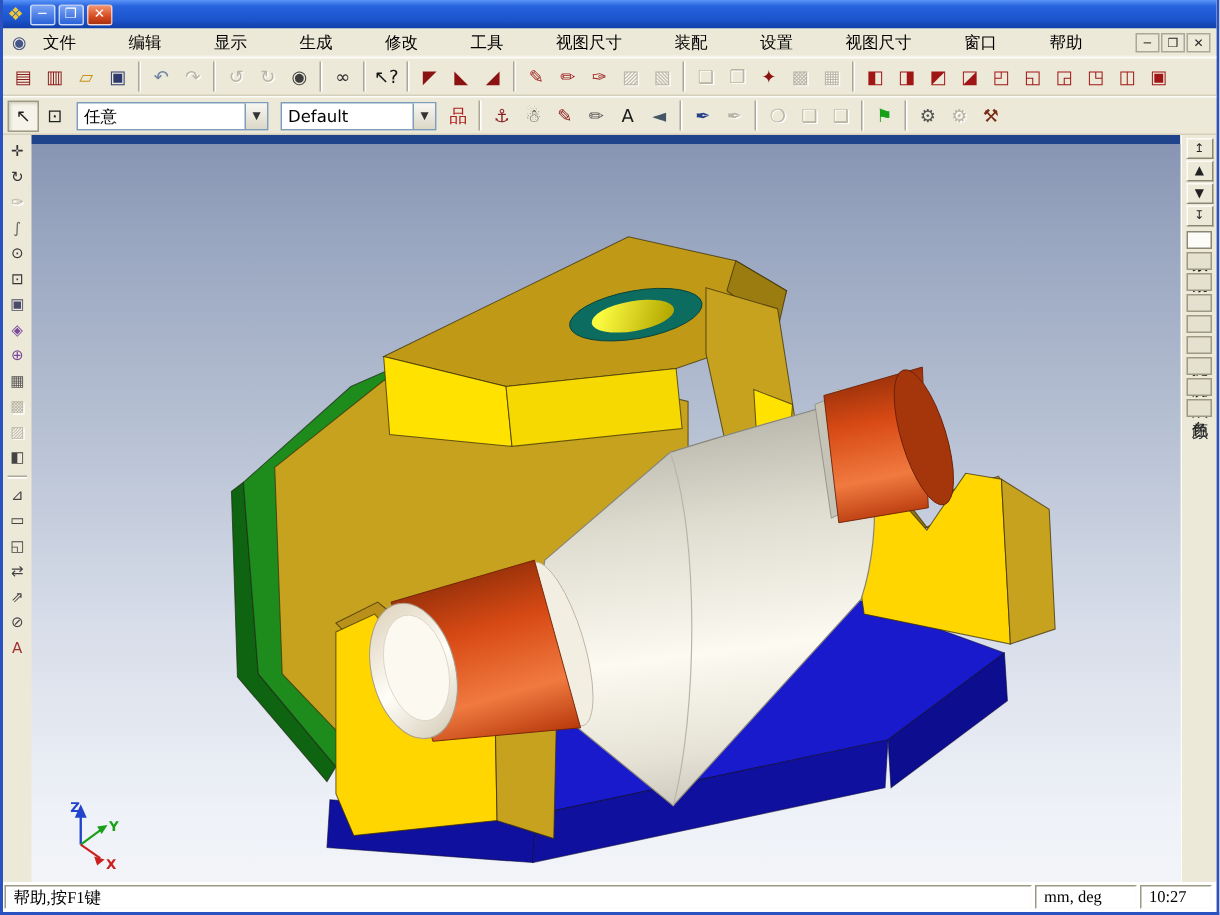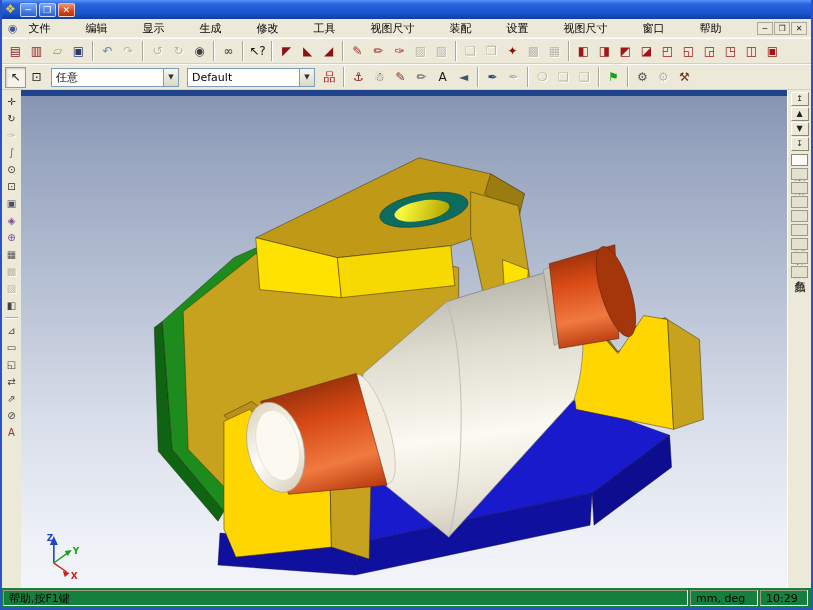--- a/index.html
+++ b/index.html
@@ -42,21 +42,21 @@
   background:linear-gradient(180deg,#8795b3 0%,#98a5bf 12%,#b6c0d3 38%,#d7dde9 65%,#eef1f7 90%,#f2f4f9 100%);}
 .viewport svg{position:absolute;inset:0;width:100%;height:100%;}
 .rightpanel{width:24px;flex:none;background:#ece9d8;display:flex;flex-direction:column;align-items:center;border-left:1px solid #fdfcf8;}
 .rp-btns{display:flex;flex-direction:column;gap:1px;padding:2px 0 3px 0;}
 .rp-btn{width:18px;height:14px;border:1px solid;border-color:#fdfcf8 #8a8774 #8a8774 #fdfcf8;background:#ece9d8;
   font-size:8px;line-height:12px;text-align:center;color:#222;}
 .rp-tabs{display:flex;flex-direction:column;gap:2px;}
 .vtab{writing-mode:vertical-rl;text-orientation:upright;font-size:11px;line-height:1;padding:5px 2px;
   border:1px solid #9d9a84;background:#e4e1d0;color:#222;}
 .vtab.active{background:#fdfcf8;font-weight:bold;border-color:#8a8774;}
-.statusbar{height:20px;flex:none;display:flex;gap:2px;align-items:stretch;background:#15803d;padding:2px 3px 2px 1px;}
+.statusbar{height:20px;flex:none;display:flex;gap:2px;align-items:stretch;background:#ffffff;padding:2px 3px 2px 1px;font-family:Liberation Serif, serif;}
 .sp{border:1px solid;border-color:#9d9a84 #fdfcf8 #fdfcf8 #9d9a84;padding:0 5px;display:flex;align-items:center;white-space:nowrap;overflow:hidden;}
 .sp-help{flex:1;}
 .sp-size{min-width:150px;}
 .sp-units{min-width:68px;}
 .sp-time{min-width:48px;}
 </style>
 </head>
 <body>
 
 <div class="window">
@@ -209,21 +209,21 @@
       <div class="tbtn pressed">
         <span style="color: rgb(34, 34, 34);">↖</span>
       </div>
       <div class="tbtn">
         <span style="color: rgb(34, 34, 34);">⊡</span>
       </div>
       <div class="combo" style="width: 128px;">
         <span class="combo-text">任意</span>
         <span class="combo-btn">▼</span>
       </div>
-      <div class="combo" style="width: 128px;">
+      <div class="combo" style="width: 104px;">
         <span class="combo-text">Default</span>
         <span class="combo-btn">▼</span>
       </div>
       <div class="tbtn">
         <span style="color: rgb(176, 32, 32);">品</span>
       </div>
       <div class="tsep"></div>
       <div class="tbtn">
         <span style="color: rgb(139, 32, 32);">⚓</span>
       </div>
@@ -472,16 +472,16 @@
           <div class="vtab">材质</div>
           <div class="vtab">凸痕</div>
           <div class="vtab">颜色</div>
         </div>
     </div>
   </div>
 
   <div class="statusbar">
     <div class="sp sp-help">帮助,按F1键</div>
     <div class="sp sp-units">mm, deg</div>
-    <div class="sp sp-time">10:29</div>
+    <div class="sp sp-time">10:27</div>
   </div>
 
 </div>
 
 </body></html>

